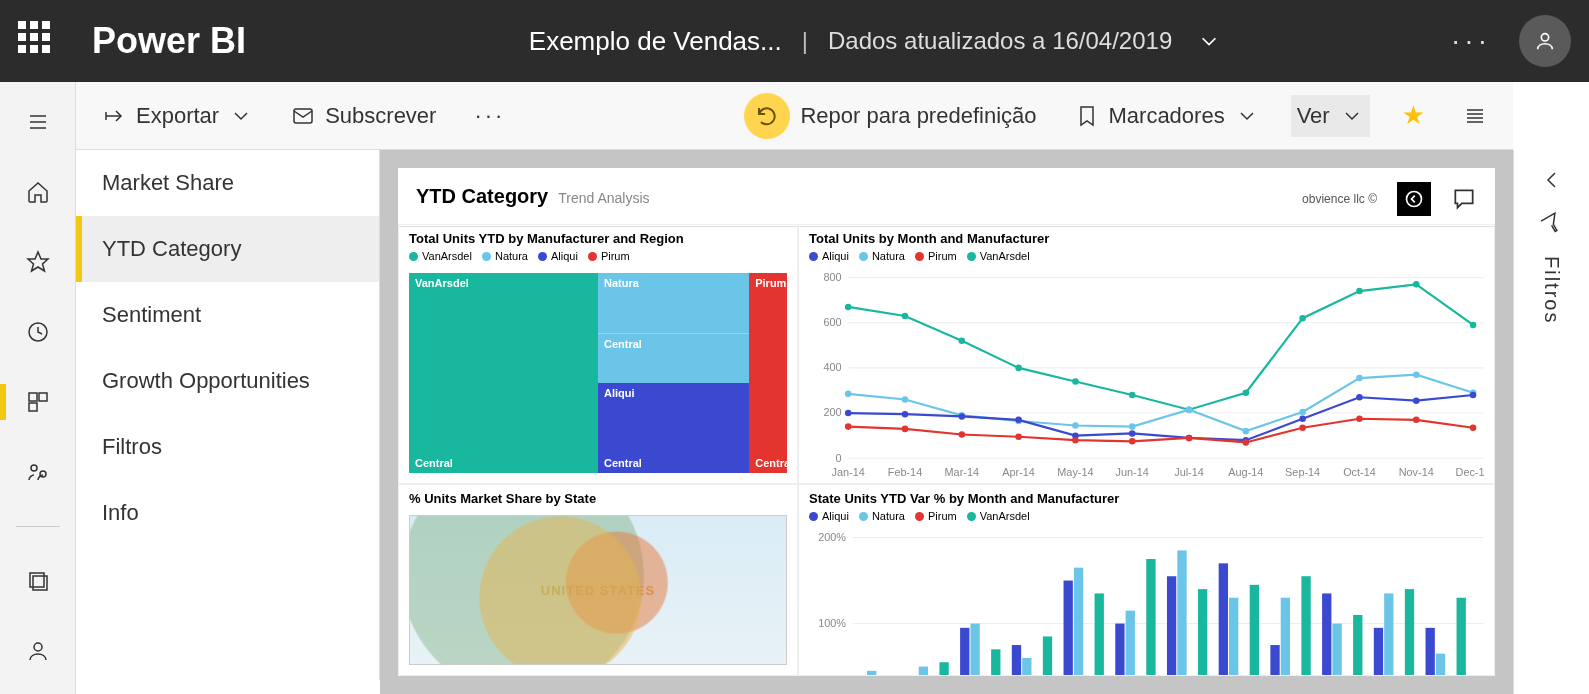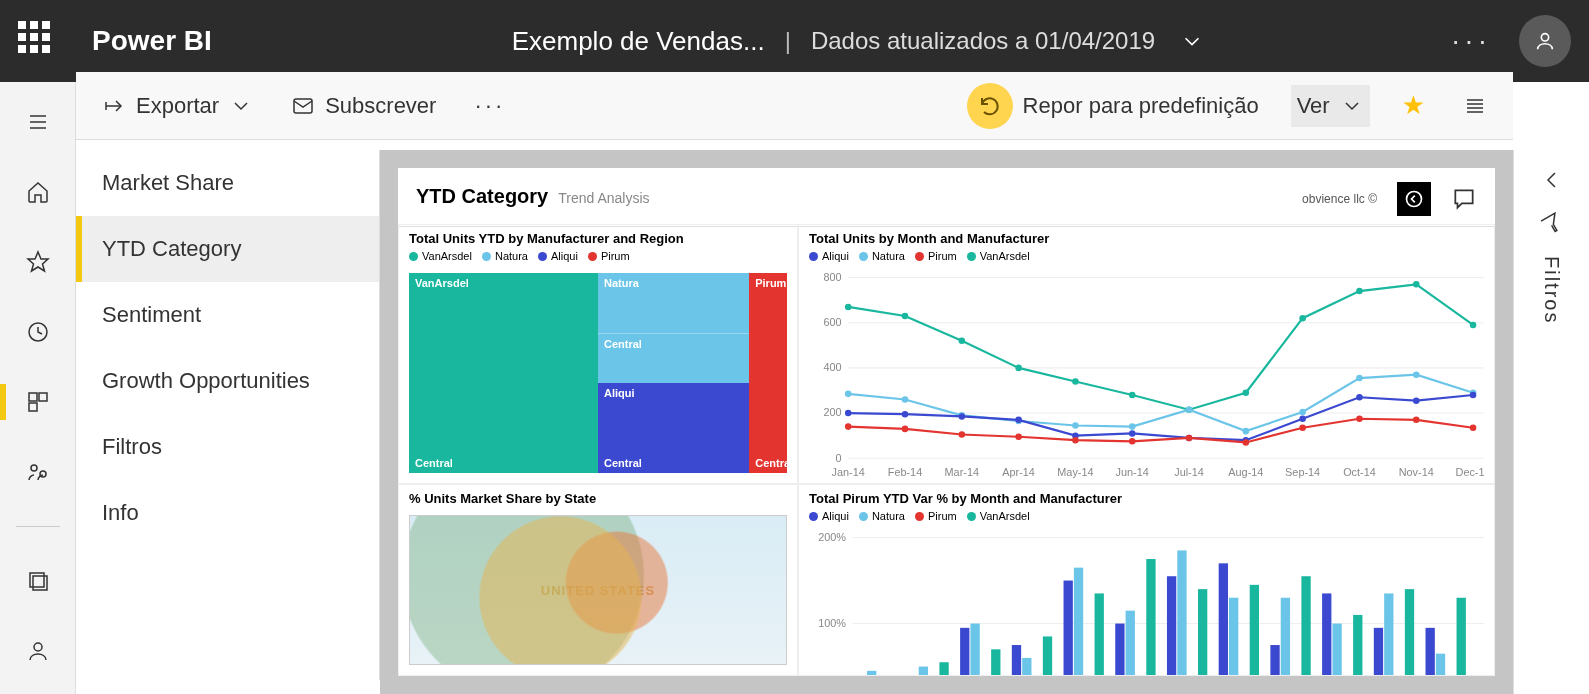--- a/index.html
+++ b/index.html
@@ -2,32 +2,32 @@
 <html><head>
 <meta charset="utf-8">
 <style>
   * { box-sizing: border-box; margin: 0; padding: 0; font-family: "Segoe UI", Arial, sans-serif; }
   html, body { width: 1589px; height: 694px; overflow: hidden; background: #fff; }
 
   
   .topbar { height: 82px; background: #2c2c2c; color: #fff; display: flex; align-items: center; padding: 0 18px; }
   .waffle { width: 40px; height: 40px; display: grid; grid-template: repeat(3,8px)/repeat(3,8px); gap: 4px; cursor: pointer; margin-right: 34px; }
   .waffle span { background: #fff; width: 8px; height: 8px; }
-  .app-title { font-size: 28px; font-weight: 600; margin-right: 52px; }
+  .app-title { font-size: 36px; font-weight: 600; margin-right: 52px; }
   .breadcrumb-wrap { flex: 1; display: flex; align-items: center; justify-content: center; gap: 20px; }
   .bc-title { font-size: 26px; }
   .bc-sep { color: #bbb; font-size: 24px; }
   .bc-sub { font-size: 24px; color: #ddd; }
   .chev-down { width: 22px; height: 22px; margin-left: 6px; }
   .topbar-right { display: flex; align-items: center; gap: 28px; }
   .dots { font-size: 28px; letter-spacing: 4px; cursor: pointer; color: #ddd; }
   .avatar-circle { width: 52px; height: 52px; border-radius: 50%; background: #5a5a5a; display: flex; align-items: center; justify-content: center; }
 
   
-  .toolbar { position: absolute; top: 72px; left: 76px; right: 76px; height: 68px; background: #f8f8f8; border-bottom: 1px solid #ddd; display: flex; align-items: center; padding: 11px 20px; gap: 26px; font-size: 22px; color: #333; }
+  .toolbar { position: absolute; top: 82px; left: 76px; right: 76px; height: 68px; background: #f8f8f8; border-bottom: 1px solid #ddd; display: flex; align-items: center; padding: 11px 20px; gap: 26px; font-size: 22px; color: #333; }
   .tb-item { display: flex; align-items: center; gap: 10px; cursor: pointer; padding: 8px 6px; }
   .tb-item.highlighted { background: #e9e9e9; }
   .tb-spacer { flex: 1; }
   .undo-circle { width: 46px; height: 46px; border-radius: 50%; background: #ffd54f; display: flex; align-items: center; justify-content: center; }
   .star-filled { color: #ffc107; font-size: 26px; }
   .icon-sm { width: 24px; height: 24px; stroke: #333; fill: none; stroke-width: 1.5; }
   .icon-sm-w { width: 22px; height: 22px; stroke: #fff; fill: none; stroke-width: 1.8; }
 
   
   .rail { position: absolute; top: 82px; left: 0; width: 76px; bottom: 0; background: #f3f3f3; border-right: 1px solid #ddd; display: flex; flex-direction: column; align-items: center; padding-top: 14px; gap: 18px; }
@@ -100,21 +100,21 @@
       <span></span>
       <span></span>
       <span></span>
       <span></span>
       <span></span>
   </div>
   <div class="app-title">Power BI</div>
   <div class="breadcrumb-wrap">
     <span class="bc-title">Exemplo de Vendas...</span>
     <span class="bc-sep">|</span>
-    <span class="bc-sub">Dados atualizados a 01/04/2019</span>
+    <span class="bc-sub">Dados atualizados a 16/04/2019</span>
     <svg class="chev-down icon-sm-w" viewBox="0 0 24 24">
         <polyline points="5 9 12 16 19 9"></polyline>
       </svg>
   </div>
   <div class="topbar-right">
     <div class="dots">···</div>
     <div class="avatar-circle">
       <svg class="icon-sm-w" viewBox="0 0 24 24">
           <circle cx="12" cy="8" r="4"></circle>
           <path d="M4 21c0-4 4-6 8-6s8 2 8 6"></path>
@@ -201,20 +201,29 @@
     </div>
   <div class="tb-spacer"></div>
   <div class="tb-item">
     <div class="undo-circle">
         <svg width="24" height="24" viewBox="0 0 24 24" fill="none" stroke="#6b5200" stroke-width="2">
           <path d="M4 10a8 8 0 1 1 2 8"></path>
           <polyline points="4 4 4 10 10 10"></polyline>
         </svg>
       </div>
     <span>Repor para predefinição</span>
+  </div>
+  <div class="tb-item">
+    <svg class="icon-sm" viewBox="0 0 24 24">
+        <path d="M6 3h12v18l-6-4-6 4z"></path>
+      </svg>
+    <span>Marcadores</span>
+    <svg class="icon-sm" viewBox="0 0 24 24">
+        <polyline points="6 9 12 15 18 9"></polyline>
+      </svg>
   </div>
   <div class="tb-item highlighted">
     <span>Ver</span>
     <svg class="icon-sm" viewBox="0 0 24 24">
         <polyline points="6 9 12 15 18 9"></polyline>
       </svg>
   </div>
   <div class="tb-item">
       <span class="star-filled">★</span>
     </div>
@@ -405,21 +414,21 @@
       </div>
 
       <div class="visual">
         <div class="v-title">% Units Market Share by State</div>
         <div class="map">
             <span>UNITED STATES</span>
           </div>
       </div>
 
       <div class="visual">
-        <div class="v-title">Total Pirum YTD Var % by Month and Manufacturer</div>
+        <div class="v-title">State Units YTD Var % by Month and Manufacturer</div>
         <div class="legend" id="legend-3">
             <span class="legend-item">
               <span class="dot" style="background: rgb(59, 73, 209);"></span>
               <span>Aliqui</span>
             </span>
             <span class="legend-item">
               <span class="dot" style="background: rgb(107, 197, 232);"></span>
               <span>Natura</span>
             </span>
             <span class="legend-item">

